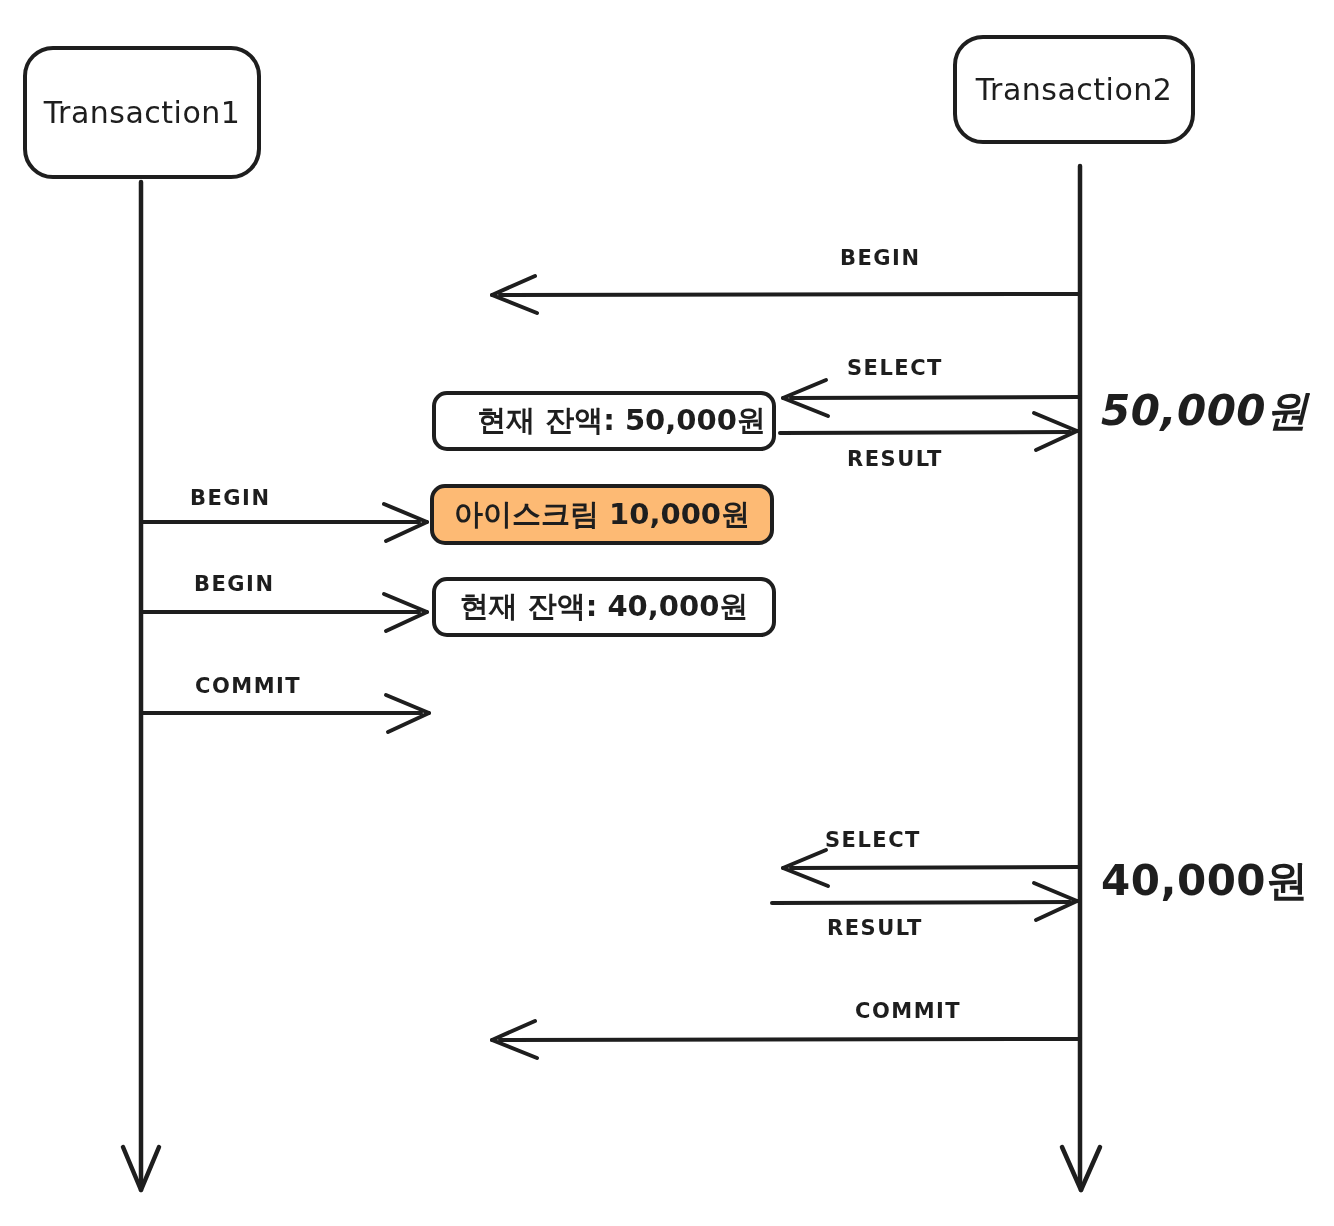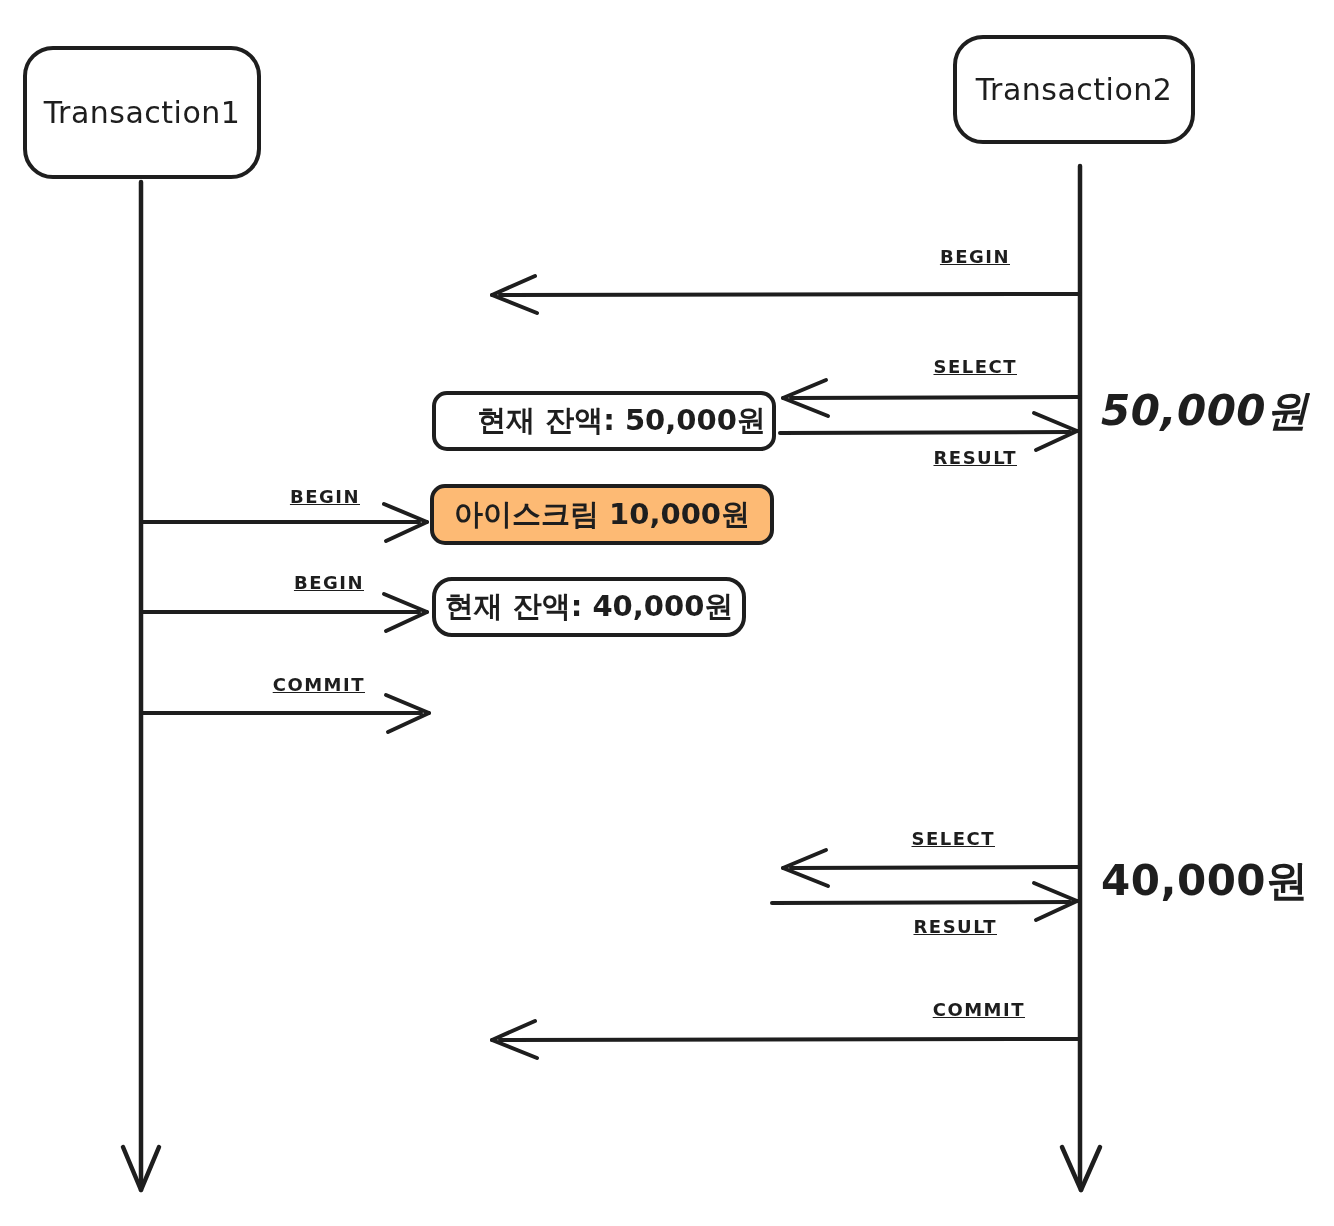--- a/index.html
+++ b/index.html
@@ -38,27 +38,26 @@
     font-size: 29px;
     font-weight: 600;
     box-sizing: border-box;
     z-index: 3;
     white-space: nowrap;
   }
   .note-green { background: #fdba74; }
   .msg-label {
     position: absolute;
     width: 170px;
-    text-align: right;
-    font-size: 18px;
+    text-align: left;
+    font-size: 21px;
     font-weight: 600;
     letter-spacing: 1.5px;
     z-index: 2;
     white-space: nowrap;
-    text-decoration: underline;
   }
   .amount {
     position: absolute;
     font-size: 42px;
     font-weight: 700;
     letter-spacing: 0.5px;
     z-index: 2;
     white-space: nowrap;
   }
   svg line, svg path { stroke: #1e1e1e; fill: none; stroke-linecap: round; stroke-linejoin: round; }
@@ -153,20 +152,20 @@
   <div class="msg-label" style="left:825px; top:828px;">SELECT</div>
   <div class="msg-label" style="left:827px; top:916px;">RESULT</div>
   <div class="msg-label" style="left:855px; top:999px;">COMMIT</div>
 
   <div class="note" style="left:432px; top:391px; width:344px; height:60px;padding-left:35px;">
     <span>현재 잔액: 50,000원</span>
   </div>
   <div class="note note-green" style="left:430px; top:484px; width:344px; height:61px;">
     <span>아이스크림 10,000원</span>
   </div>
-  <div class="note" style="left:432px; top:577px; width:314px; height:60px;border-radius:20px;">
+  <div class="note" style="left:432px; top:577px; width:344px; height:60px;">
     <span>현재 잔액: 40,000원</span>
   </div>
 
   <div class="amount" style="left:1101px; top:383px;font-style:italic;">50,000원</div>
   <div class="amount" style="left:1101px; top:853px;text-align:right;">40,000원</div>
 
 </div>
 
 </body></html>

